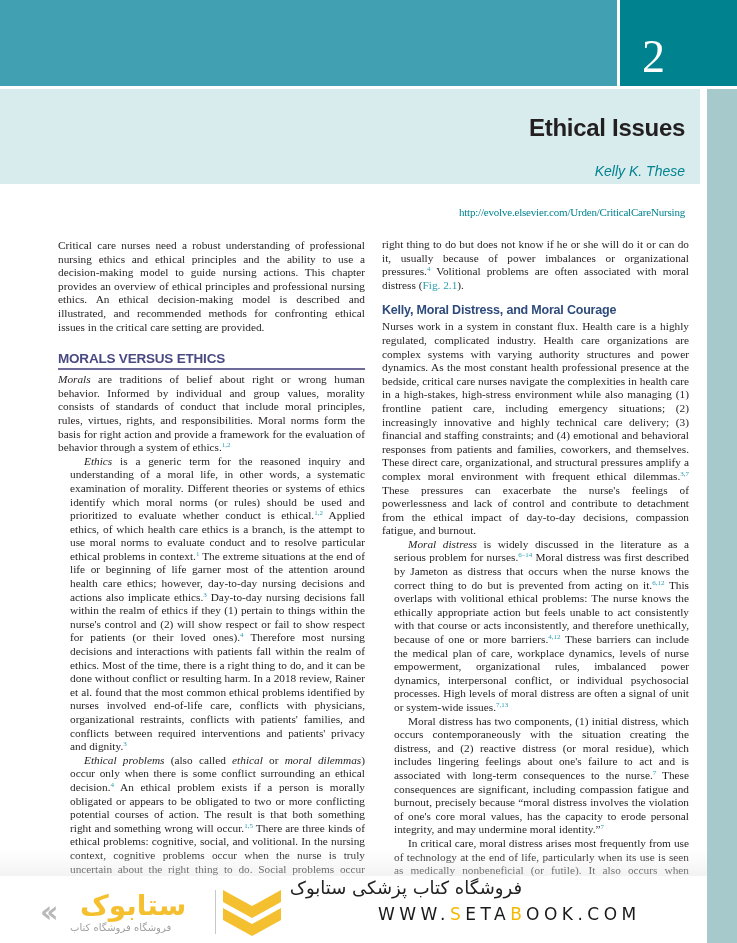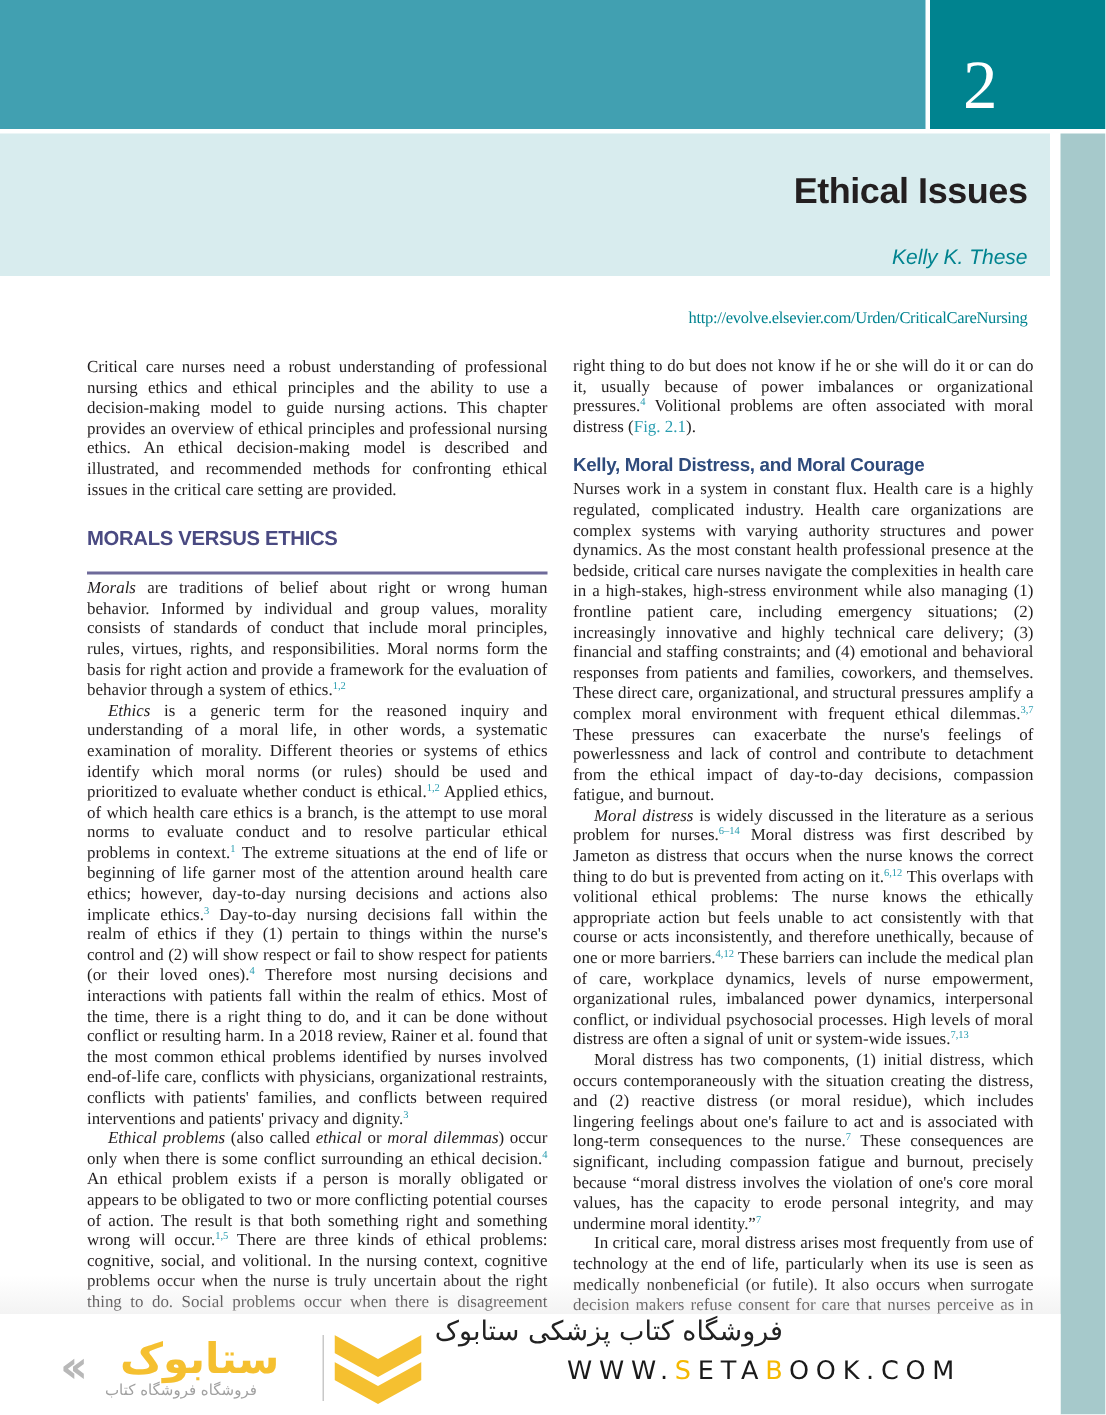--- a/index.html
+++ b/index.html
@@ -14,26 +14,26 @@
     .side-bar { position: absolute; left: 707px; top: 89px; width: 30px; height: 854px; background: #a6c9cb; }
 
     .chapter-title { position: absolute; right: 52px; top: 114px; font-family: "Liberation Sans", sans-serif; font-size: 24px; color: #231f20; letter-spacing: -0.3px; }
     .chapter-author { position: absolute; right: 52px; top: 163px; font-family: "Liberation Sans", sans-serif; font-style: italic; font-size: 14px; color: #00838f; }
     .evolve-link { position: absolute; right: 52px; top: 206px; font-family: Liberation Serif, serif; font-size: 11px; color: #00838f; text-decoration: none; letter-spacing: -0.2px; }
 
     .col { position: absolute; top: 239px; font-size: 11.3px; line-height: 13.6px; text-align: justify; hyphens: manual; }
     .col-left { left: 58px; width: 307px; }
     .col-right { left: 382px; width: 307px; top: 238px; }
     .col p { margin: 0; }
-    .col p.indent { text-indent: 14px; }
+    .col p.indent { text-indent: 14px; margin-left: 12px; }
     .col sup { font-size: 7px; color: #2a9db0; vertical-align: 4px; line-height: 0; }
     .col .link { color: #2a9db0; margin-top: 28px; }
     .col em { font-style: italic; }
 
-    .h1 { font-family: "Liberation Sans", sans-serif; font-weight: bold; font-size: 13.5px; color: #4a4a82; letter-spacing: -0.2px; margin: 17px 0 3px 0; padding-bottom: 14px; border-bottom: 2px solid #6e6a9a; line-height: 16px; }
+    .h1 { font-family: "Liberation Sans", sans-serif; font-weight: bold; font-size: 13.5px; color: #4a4a82; letter-spacing: -0.2px; margin: 17px 0 3px 0; padding-bottom: 1px; border-bottom: 2px solid #6e6a9a; line-height: 16px; }
     .h2 { font-family: "Liberation Sans", sans-serif; font-weight: bold; font-size: 12.5px; color: #2f4b7c; margin: 11px 0 2px 0; line-height: 15px; letter-spacing: -0.2px; }
     .intro { margin-bottom: 0; }
 
     .fade { position: absolute; left: 0; top: 850px; width: 707px; height: 30px; background: linear-gradient(to bottom, rgba(255,255,255,0), rgba(230,230,230,0.55)); }
     .footer { position: absolute; left: 0; top: 876px; width: 707px; height: 67px; background: #ffffff; }
     .logo-arrows { position: absolute; left: 40px; top: 894px; font-family: "DejaVu Sans", sans-serif; font-size: 30px; color: #b8b8b8; font-weight: bold; letter-spacing: -6px; }
     .logo-mark { position: absolute; left: 80px; top: 889px; font-family: "DejaVu Sans", sans-serif; font-size: 28px; color: #f5c030; font-weight: bold; letter-spacing: -2px; }
     .logo-sub { position: absolute; left: 70px; top: 922px; font-family: "DejaVu Sans", sans-serif; font-size: 10px; color: #a0a0a0; direction: rtl; }
     .logo-divider { position: absolute; left: 215px; top: 890px; width: 1px; height: 44px; background: #c8c8c8; }
     .logo-chevrons { position: absolute; left: 223px; top: 890px; width: 58px; height: 46px; }

